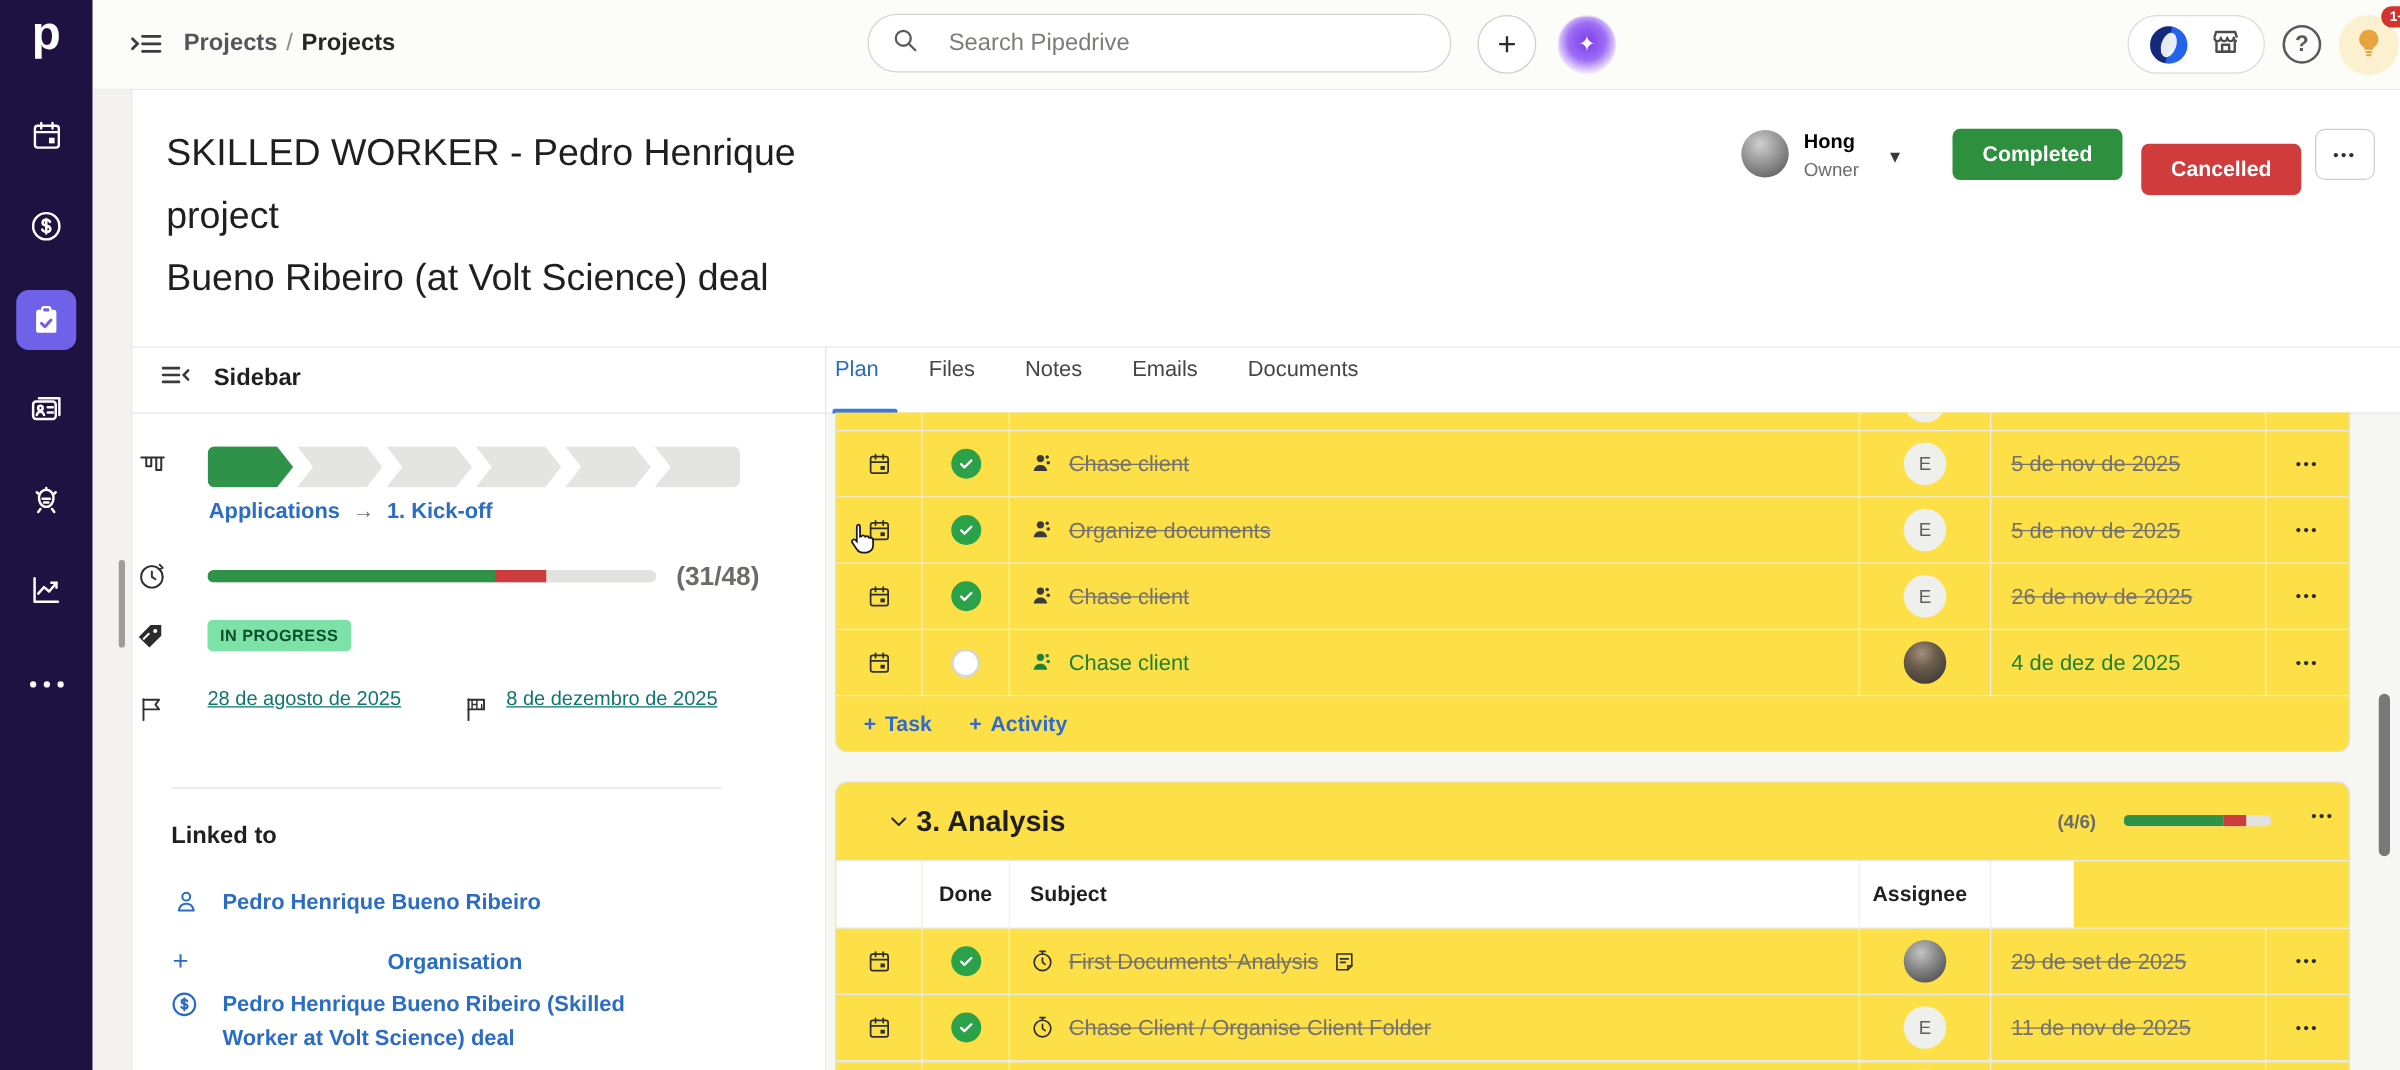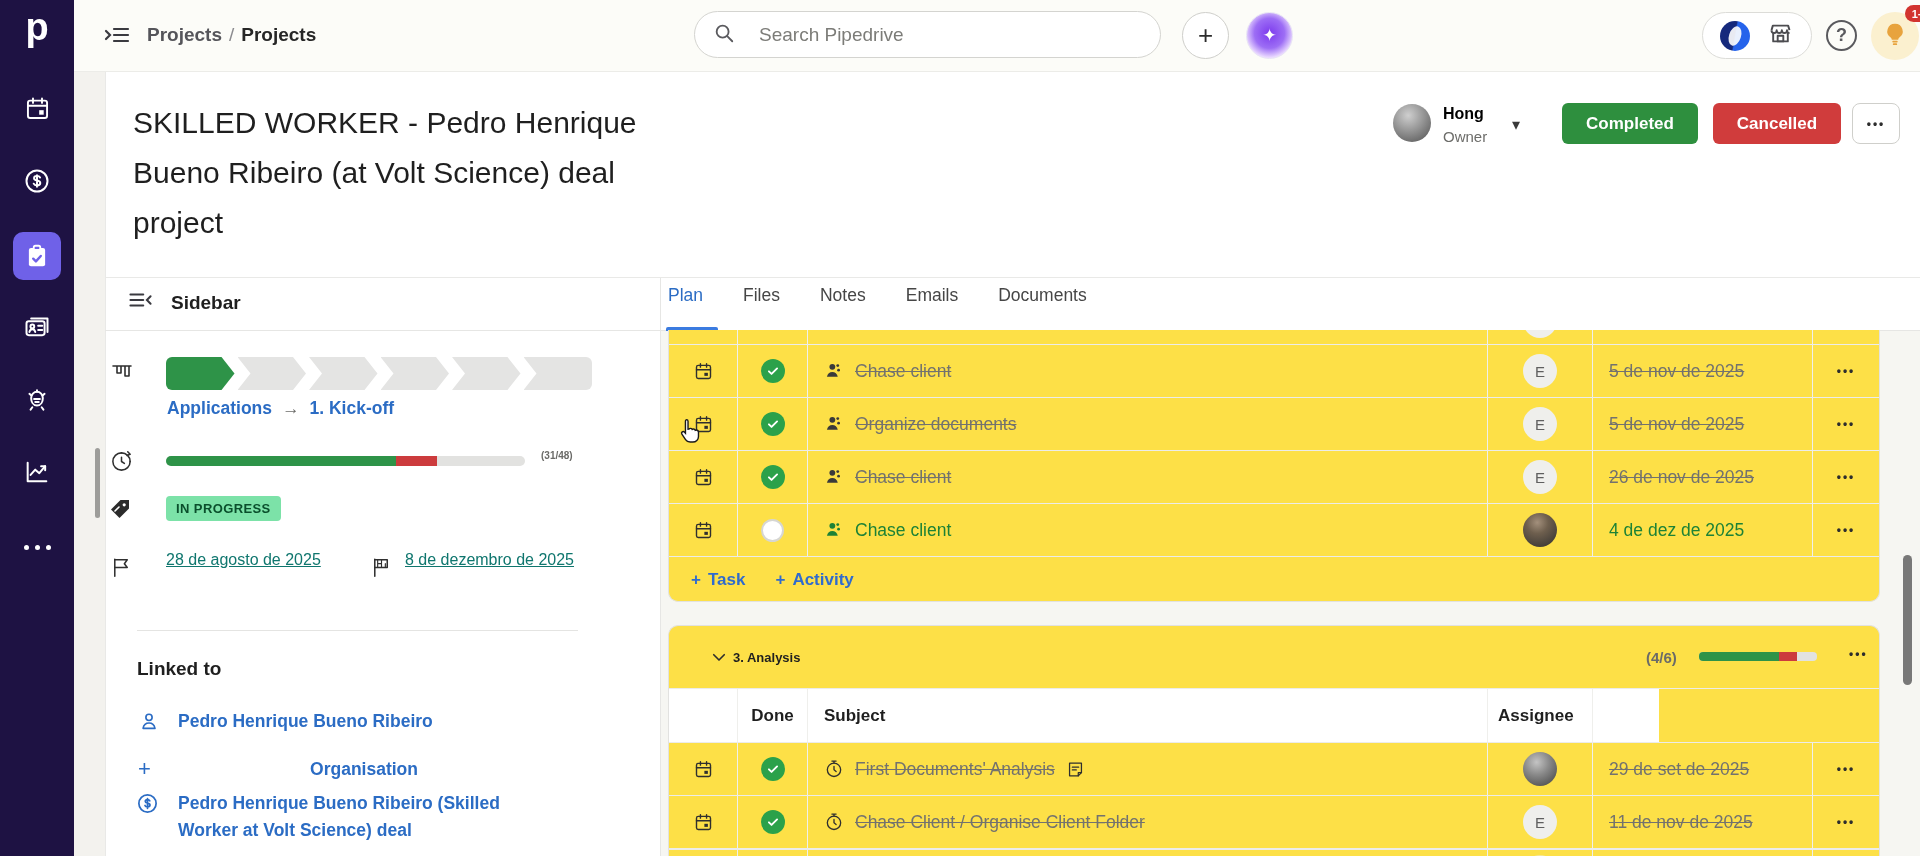--- a/index.html
+++ b/index.html
@@ -40,36 +40,36 @@
   .vdiv  { position:absolute; left:660px; top:278px; width:1px; height:578px; background:#e6e6e4; }
 
   .page-title { position:absolute; left:133px; top:98px; width:620px; font-size:30px; font-weight:500; color:#1f1f1f; line-height:50px; }
 
   .owner-avatar { position:absolute; left:1393px; top:104px; width:38px; height:38px; border-radius:50%; background:radial-gradient(circle at 40% 30%, #cfcfcf, #4e4e4e); }
   .owner-name { position:absolute; left:1443px; top:105px; font-size:16px; font-weight:700; color:#000000; }
   .owner-role { position:absolute; left:1443px; top:128px; font-size:15px; color:#6d6d6a; }
   .owner-caret { position:absolute; left:1512px; top:115px; font-size:16px; color:#3a3a3a; }
   .btn { position:absolute; top:103px; height:41px; border-radius:6px; color:#fff; font-size:17px; font-weight:700; display:flex; align-items:center; justify-content:center; border:none; font-family:"Liberation Sans",sans-serif; }
   .btn-green { left:1562px; width:136px; background:#2e8f3e; }
-  .btn-red { left:1713px; width:128px; background:#d03c3c; }
+  .btn-red { left:1713px; width:128px; background:#d03c3c;margin-top:12px; }
   .btn-more { position:absolute; left:1852px; top:103px; width:48px; height:41px; background:#fff; border:1px solid #cfcfcb; border-radius:8px; display:flex; align-items:center; justify-content:center; color:#2d2d2d; font-size:13px; letter-spacing:2px; font-weight:700; }
 
   
   .sb-head { position:absolute; left:128px; top:289px; display:flex; align-items:center; gap:18px; font-size:19px; font-weight:700; color:#1f1f1f; }
   .phase-bar { position:absolute; left:166px; top:357px; width:426px; height:33px; display:flex; }
   .ph-seg { flex:1; background:#e4e4e3; margin-right:3px; }
   .ph-seg.first { background:#2e9348; border-radius:6px 0 0 6px; clip-path:polygon(0 0, calc(100% - 13px) 0, 100% 50%, calc(100% - 13px) 100%, 0 100%); }
   .ph-seg.mid { clip-path:polygon(0 0, calc(100% - 13px) 0, 100% 50%, calc(100% - 13px) 100%, 0 100%, 13px 50%); }
   .ph-seg.last { margin-right:0; border-radius:0 6px 6px 0; clip-path:polygon(0 0, 100% 0, 100% 100%, 0 100%, 13px 50%); }
   .phase-links { position:absolute; left:167px; top:398px; font-size:17.5px; font-weight:600; color:#2b6cc4; display:flex; gap:10px; align-items:center; }
   .phase-links .arr { color:#6d6d6a; font-weight:400; }
   .prog-bar { position:absolute; left:166px; top:456px; width:359px; height:10px; border-radius:5px; overflow:hidden; display:flex; background:#e2e2e0; }
   .prog-green { width:64%; background:#2e9348; }
   .prog-red { width:11.5%; background:#cc3b3d; }
-  .prog-label { position:absolute; left:541px; top:450px; font-size:10px; font-weight:600; color:#6b6b68; }
+  .prog-label { position:absolute; left:541px; top:450px; font-size:21px; font-weight:600; color:#6b6b68; }
   .status-badge { position:absolute; left:166px; top:496px; background:#7ce2a8; color:#0a4f2c; font-size:13px; font-weight:700; letter-spacing:.4px; padding:5px 10px; border-radius:4px; }
   .date-text { position:absolute; top:546px; font-size:16px; color:#0f766e; line-height:28px;text-decoration:underline; }
   .sb-divider { position:absolute; left:137px; top:630px; width:441px; height:1px; background:#e4e4e2; }
   .linked-title { position:absolute; left:137px; top:658px; font-size:19px; font-weight:700; color:#1f1f1f; }
   .link-blue { color:#2b6cc4; font-weight:600; font-size:17.5px; }
   .sb-scroll { position:absolute; left:95px; top:448px; width:5px; height:70px; border-radius:3px; background:#9d9d9a; }
 
   
   .tabs { position:absolute; left:668px; top:285px; display:flex; gap:40px; font-size:17.5px; color:#464646; font-weight:500; }
   .tab-active { color:#2b6cc4; font-weight:400; }
@@ -90,21 +90,21 @@
   .undone-circ { width:23px; height:23px; border-radius:50%; border:2.5px solid #d6d6d2; background:#fff; }
   .av { width:34px; height:34px; border-radius:50%; background:#efefec; color:#5f5f5f; font-size:15px; display:flex; align-items:center; justify-content:center; }
   .av-photo-m { background:radial-gradient(circle at 42% 28%, #a3907c 0%, #6e5f4e 35%, #2e2e2e 100%); }
   .av-photo-f { background:radial-gradient(circle at 40% 30%, #c4c4c4 0%, #8a8a8a 40%, #3d3d3d 100%); }
   .dots { font-size:12px; letter-spacing:2px; font-weight:700; color:#2d2d2d; }
   .partial-top { height:15px; border-bottom:1px solid #ececea; display:flex; overflow:hidden; position:relative; }
   .partial-bottom { height:12px; border-top:1px solid #ececea; display:flex; overflow:hidden; position:relative; }
   .addrow { display:flex; align-items:center; gap:30px; padding:13px 0 0 22px; }
   .addlink { color:#2f6bce; font-size:17px; font-weight:600; display:flex; gap:7px; align-items:center; }
   .sec-head { display:flex; align-items:center; height:62px; padding-left:42px; position:relative; }
-  .sec-title { font-size:13px; font-weight:700; color:#1f1f1f; margin-left:22px; }
+  .sec-title { font-size:23px; font-weight:700; color:#1f1f1f; margin-left:22px; }
   .mini-label { position:absolute; left:977px; top:23px; font-size:15px; font-weight:600; color:#6b6b68; }
   .mini-bar { position:absolute; left:1030px; top:26px; width:118px; height:9px; border-radius:4px; overflow:hidden; display:flex; background:#e2e2e0; }
   .col-head { display:flex; height:55px; border-bottom:1px solid #ececea; border-top:1px solid #ececea; font-size:17px; font-weight:700; color:#1f1f1f; }
   .col-head .tc { background:#fff; }
   .ch-left { justify-content:flex-start; padding-left:16px; }
   .right-scroll { position:absolute; left:1903px; top:555px; width:9px; height:130px; border-radius:5px; background:#787878; z-index:40; }
   .cursor { position:absolute; left:676px; top:418px; z-index:50; }
   svg.dkicon { stroke:#2f2f2f; fill:none; stroke-width:1.6; stroke-linecap:round; stroke-linejoin:round; }
   svg.blicon { stroke:#2b6cc4; fill:none; stroke-width:1.8; stroke-linecap:round; stroke-linejoin:round; }
 </style>
@@ -216,22 +216,22 @@
   <div class="bulb-badge">1+</div>
 
 </div>
 
 <div class="gutter"></div>
 <div class="card"></div>
 <div class="sb-scroll"></div>
 
 <div class="page-title">
   <div>SKILLED WORKER - Pedro Henrique</div>
+  <div>project</div>
   <div>Bueno Ribeiro (at Volt Science) deal</div>
-  <div>project</div>
 </div>
 
 <div class="owner-avatar"></div>
 <div class="owner-name">Hong</div>
 <div class="owner-role">Owner</div>
 <div class="owner-caret">▾</div>
 <button class="btn btn-green">Completed</button>
 <button class="btn btn-red">Cancelled</button>
 <div class="btn-more">
     <span class="dots">•••</span>

